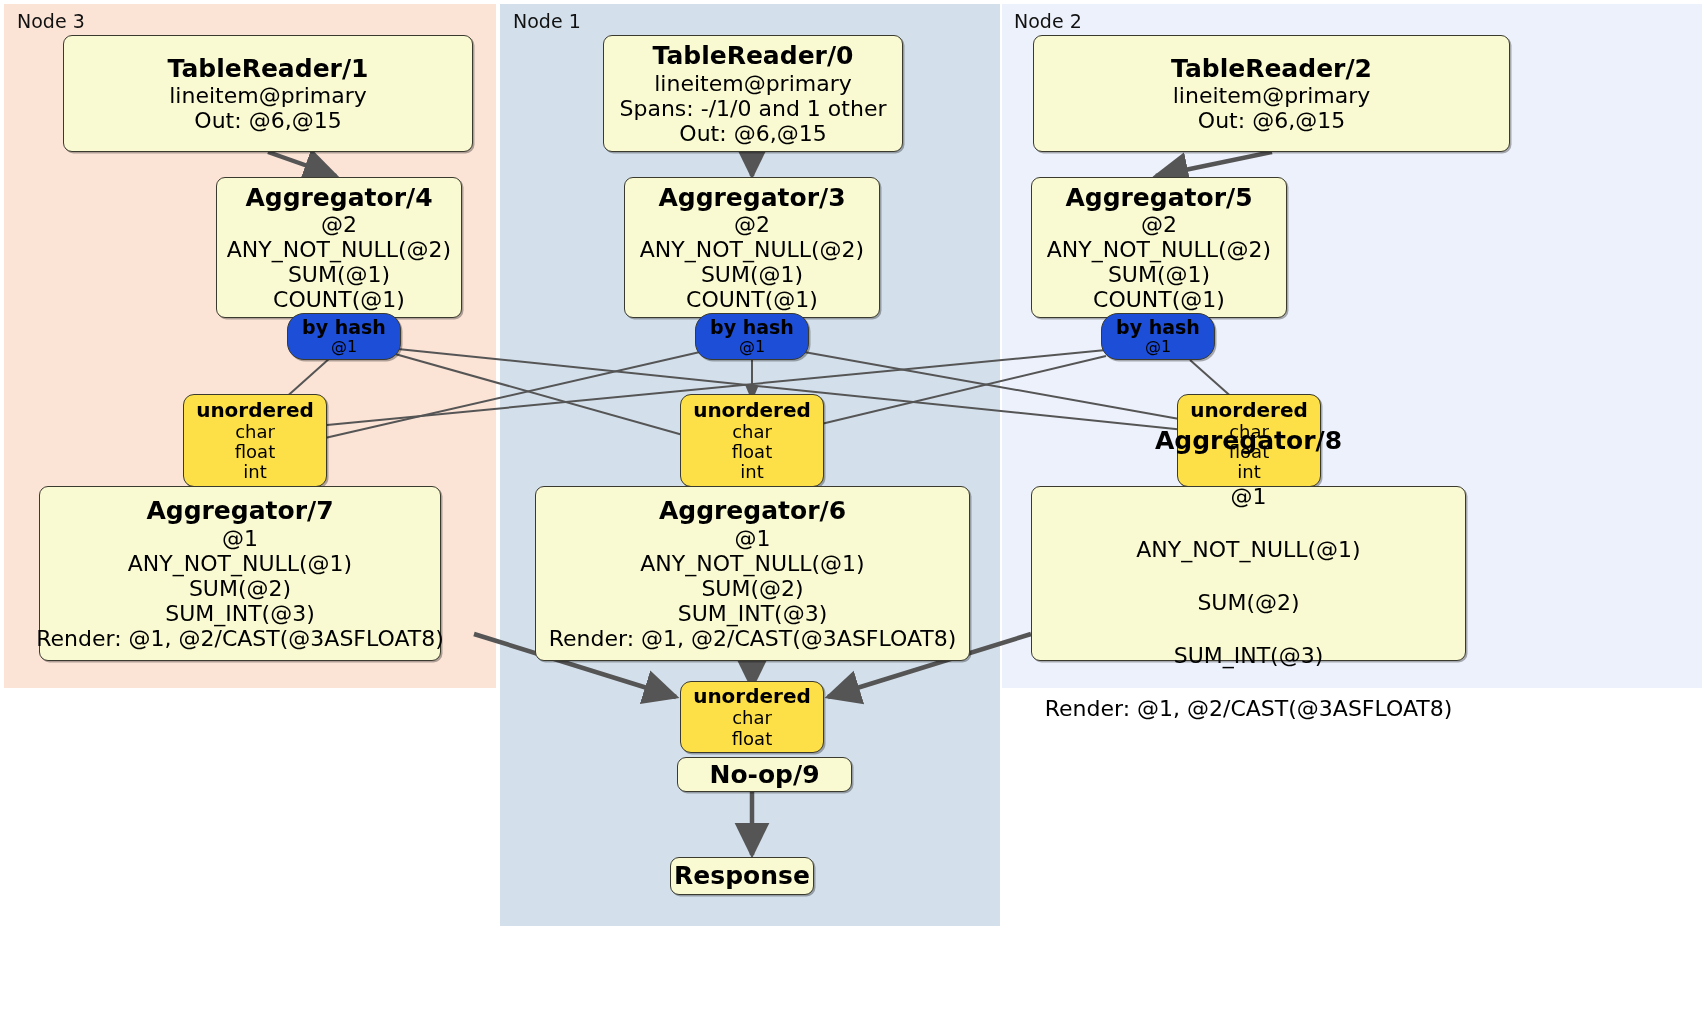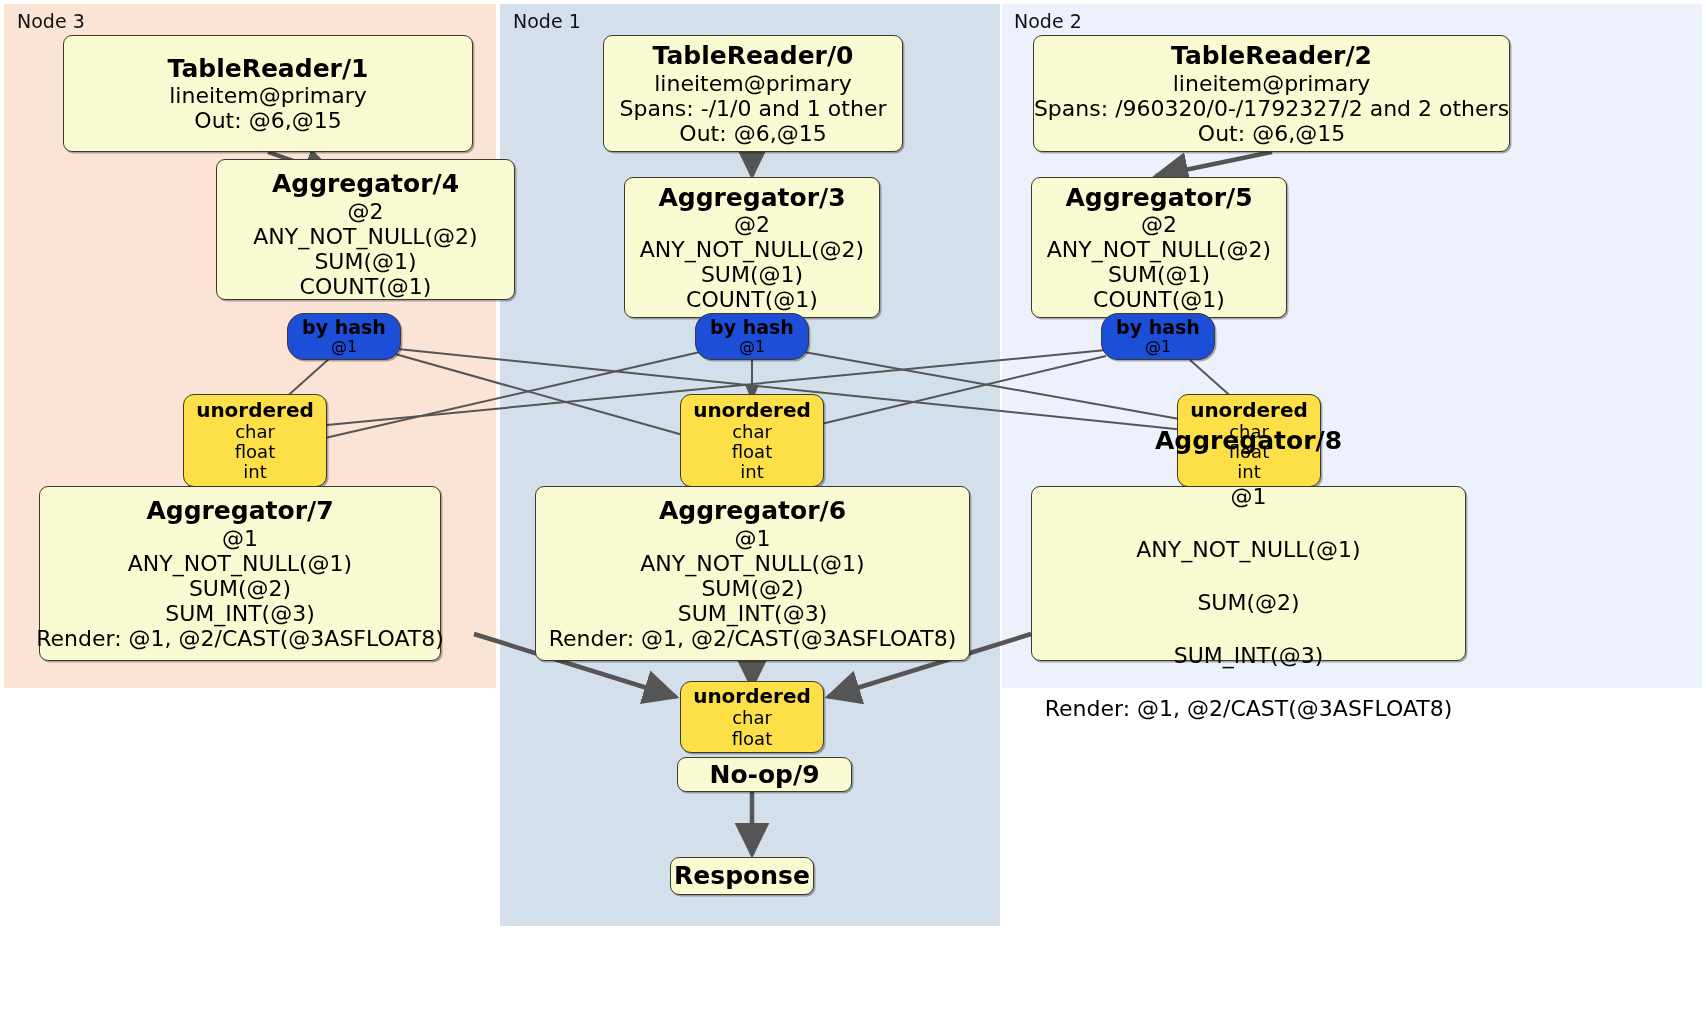--- a/index.html
+++ b/index.html
@@ -101,25 +101,24 @@
   <div class="box proc" style="left:603px;top:35px;width:300px;height:117px;">
     <div class="t-title">TableReader/0</div>
     <div class="t-line">lineitem@primary</div>
     <div class="t-line">Spans: -/1/0 and 1 other</div>
     <div class="t-line">Out: @6,@15</div>
   </div>
 
   <div class="box proc" style="left:1033px;top:35px;width:477px;height:117px;">
     <div class="t-title">TableReader/2</div>
     <div class="t-line">lineitem@primary</div>
-    <div class="t-line">Spans: /960320/0-/1792327/2 and 2 others</div>
     <div class="t-line">Out: @6,@15</div>
   </div>
 
-  <div class="box proc" style="left:216px;top:159px;width:299px;height:141px;justify-content:flex-end;">
+  <div class="box proc" style="left:216px;top:177px;width:246px;height:141px;">
     <div class="t-title">Aggregator/4</div>
     <div class="t-line">@2</div>
     <div class="t-line">ANY_NOT_NULL(@2)</div>
     <div class="t-line">SUM(@1)</div>
     <div class="t-line">COUNT(@1)</div>
   </div>
 
   <div class="box proc" style="left:624px;top:177px;width:256px;height:141px;">
     <div class="t-title">Aggregator/3</div>
     <div class="t-line">@2</div>

